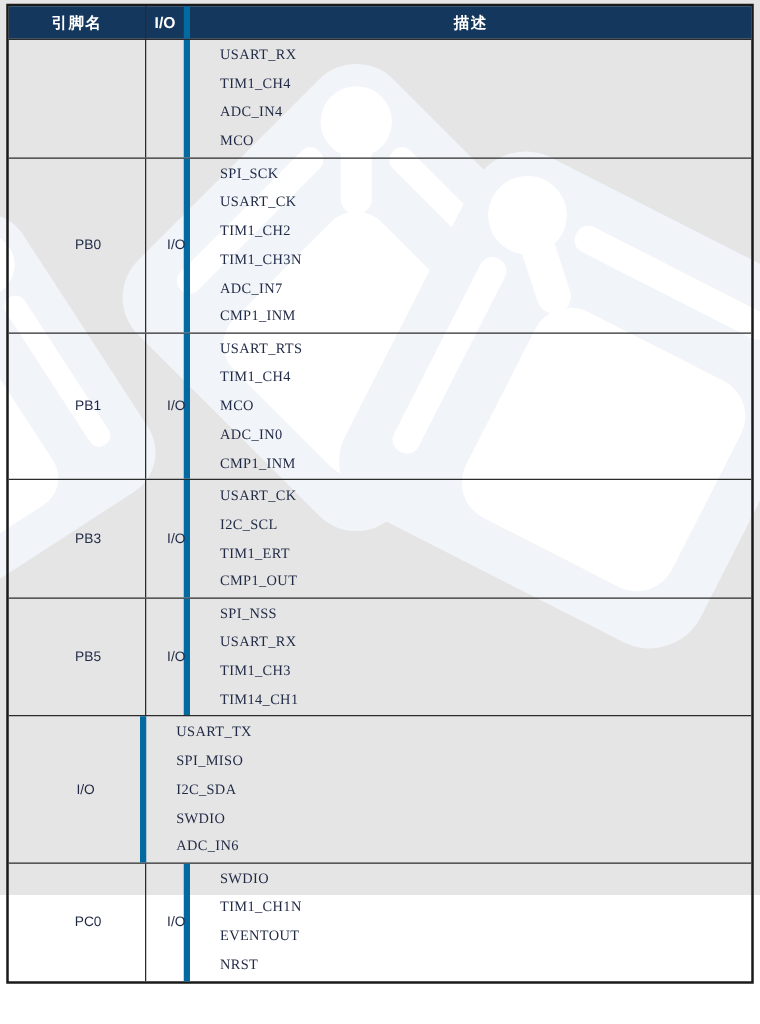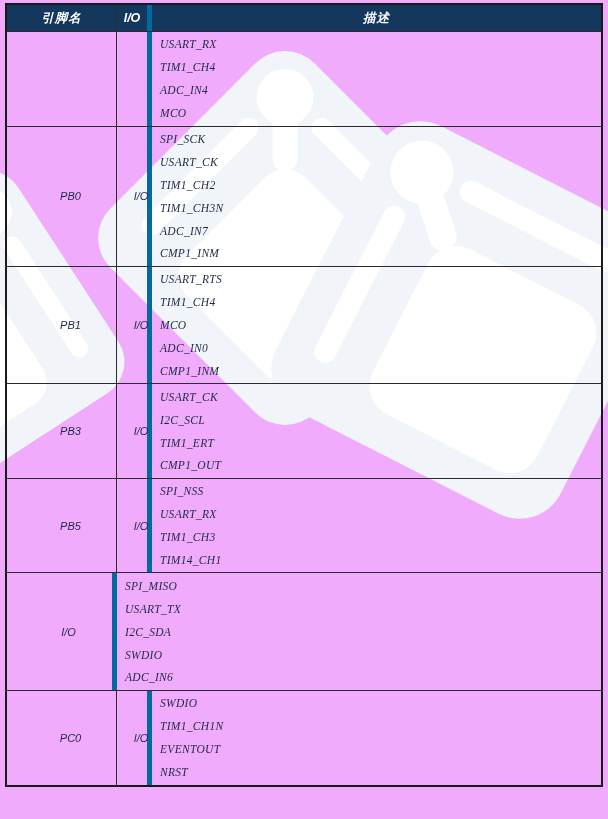--- a/index.html
+++ b/index.html
@@ -1,38 +1,38 @@
 <!DOCTYPE html>
 <html><head>
 <meta charset="utf-8">
 <style>
   * { margin: 0; padding: 0; box-sizing: border-box; }
   html, body { width: 608px; height: 819px; background: #ffffff; overflow: hidden; }
-  .page { position: relative; width: 608px; height: 819px; background: #f0abfc;
-          font-family: "Liberation Sans", sans-serif; font-style: italic; }
+  .page { position: relative; width: 608px; height: 716px; background: #e5e5e5;
+          font-family: "Liberation Sans", sans-serif; }
 
   .watermark { position: absolute; left: 0; top: 0; width: 608px; height: 819px; z-index: 0; }
 
   .pin-table { position: absolute; left: 5px; top: 3px; width: 598px; z-index: 1;
                border: 2px solid #1a1a1a; background: transparent; }
 
   .thead { display: grid; grid-template-columns: 110px 35px 1fr; height: 26px;
            background: #14375e; color: #ffffff;
            font-weight: bold; font-size: 12.5px; }
   .th { display: flex; align-items: center; justify-content: center; letter-spacing: 1px; }
   .th.col-io { letter-spacing: 0; }
 
   .trow { display: grid; grid-template-columns: 110px 35px 1fr;
           border-top: 1px solid #2b2b2b; background: transparent; }
   .td.col-pin, .td.col-io { display: flex; align-items: center; justify-content: center;
           font-size: 11px; color: #1f2945; padding-left: 18px; }
   .col-pin { border-right: 1px solid #2b2b2b; }
   .col-io  { border-right: 5px solid #0369a1; }
   .td.col-desc { padding: 1px 0 1px 8px;
-          font-family: "Liberation Serif", serif; font-size: 11.5px; color: #1f2945; }
+          font-family: "Liberation Serif", serif; font-size: 11.5px; color: #1f2945; margin-left: 16px; }
   .fn-line { height: 22.9px; display: flex; align-items: center; letter-spacing: 0.3px; }
 </style>
 </head>
 <body>
 
 <div class="page">
 
   <svg class="watermark" viewBox="0 0 608 819" xmlns="http://www.w3.org/2000/svg" aria-hidden="true">
     <defs>
       <g id="wm-logo">
@@ -107,22 +107,22 @@
           <div class="td col-desc">
             <div class="fn-line">SPI_NSS</div>
             <div class="fn-line">USART_RX</div>
             <div class="fn-line">TIM1_CH3</div>
             <div class="fn-line">TIM14_CH1</div>
           </div>
         </div>
         <div class="trow">
           <div class="td col-io">I/O</div>
           <div class="td col-desc">
+            <div class="fn-line">USART_TX</div>
             <div class="fn-line">SPI_MISO</div>
-            <div class="fn-line">USART_TX</div>
             <div class="fn-line">I2C_SDA</div>
             <div class="fn-line">SWDIO</div>
             <div class="fn-line">ADC_IN6</div>
           </div>
         </div>
         <div class="trow">
           <div class="td col-pin">PC0</div>
           <div class="td col-io">I/O</div>
           <div class="td col-desc">
             <div class="fn-line">SWDIO</div>

